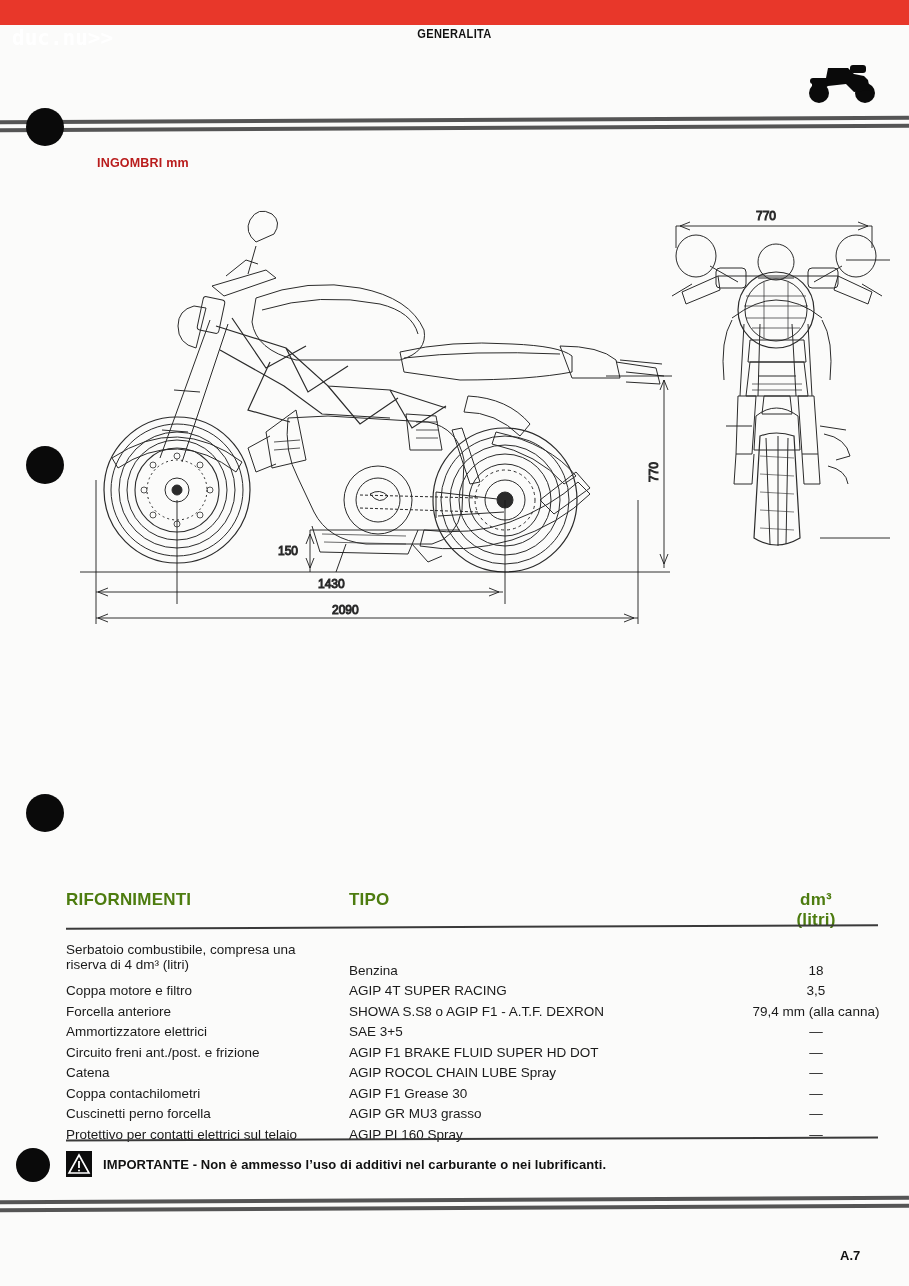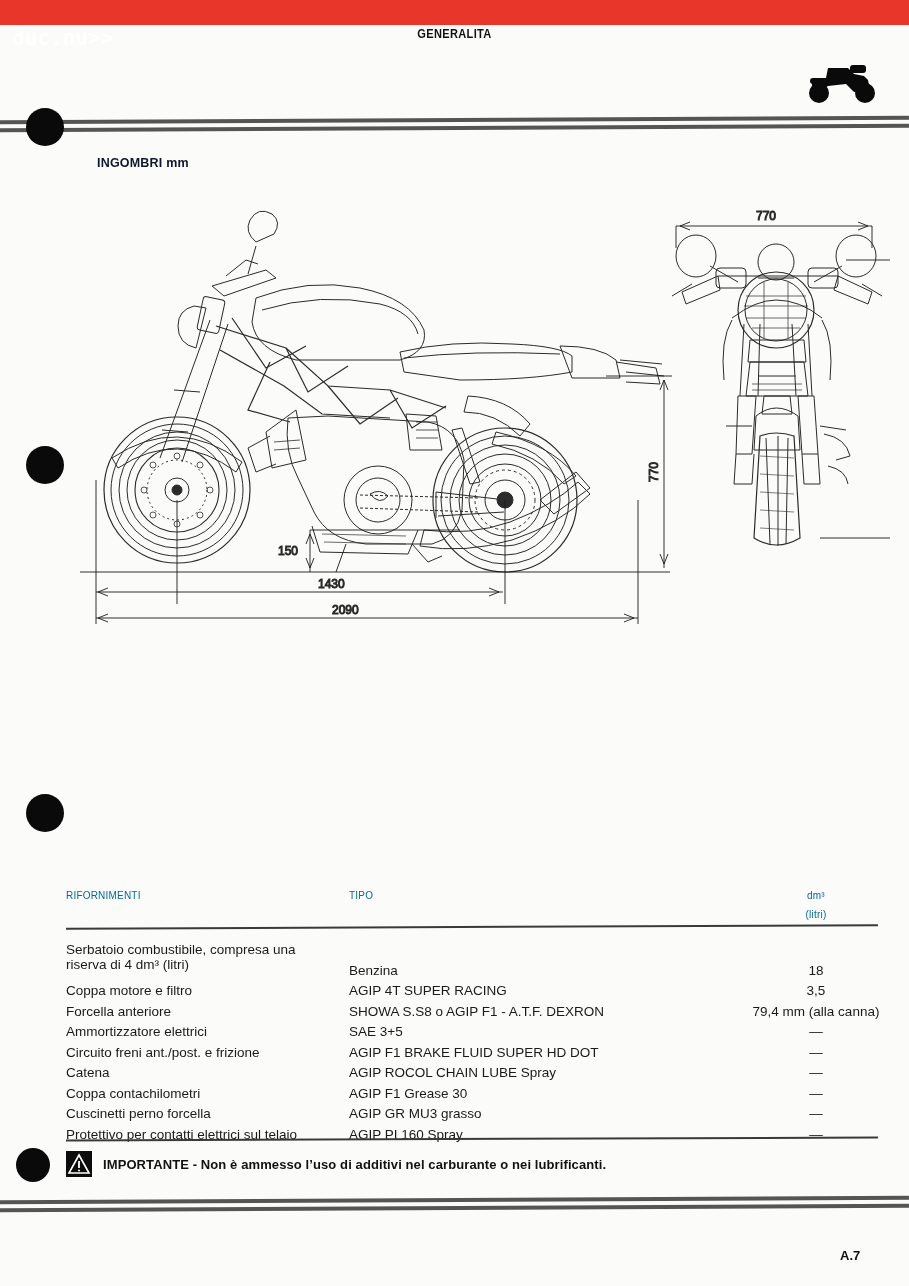--- a/index.html
+++ b/index.html
@@ -85,21 +85,21 @@
   #punch-2 { left: 26px; top: 446px; }
   #punch-3 { left: 26px; top: 794px; }
   #punch-4 { left: 16px; top: 1148px; width: 34px; height: 34px;}
 
   
   .section-head {
     position: absolute;
     left: 70px; top: 156px;
     font-size: 12.5px;
     font-weight: bold;
-    color: #0f172a;
+    color: #b91c1c;
     letter-spacing: 0.2px;
     padding-left: 27px;
   }
 
   
   #drawing {
     position: absolute;
     left: 60px; top: 200px;
     width: 830px; height: 450px;
   }
@@ -116,29 +116,29 @@
     position: absolute;
     left: 66px; top: 890px;
     width: 812px;
   }
   .tbl-head {
     position: relative;
     height: 42px;
   }
   .th {
     position: absolute;
-    font-size: 10px;
-    font-weight: normal;
-    color: #0369a1;
+    font-size: 17px;
+    font-weight: bold;
+    color: #4d7c0f;
     letter-spacing: 0.2px;
   }
   .th.c1 { left: 0; top: 0; }
   .th.c2 { left: 283px; top: 0; }
   .th.c3 { left: 700px; top: 0; width: 100px; text-align: center; }
-  .th.c3 .l2 { display: block; margin-top: 8px; }
+  .th.c3 .l2 { display: block; margin-top: 0; }
   .head-rule {
     position: absolute;
     left: 0; top: 36px;
     width: 812px; height: 1.6px;
     background: #3a3a3a;
     transform: rotate(-0.26deg);
   }
 
   .rows {
     position: relative;

